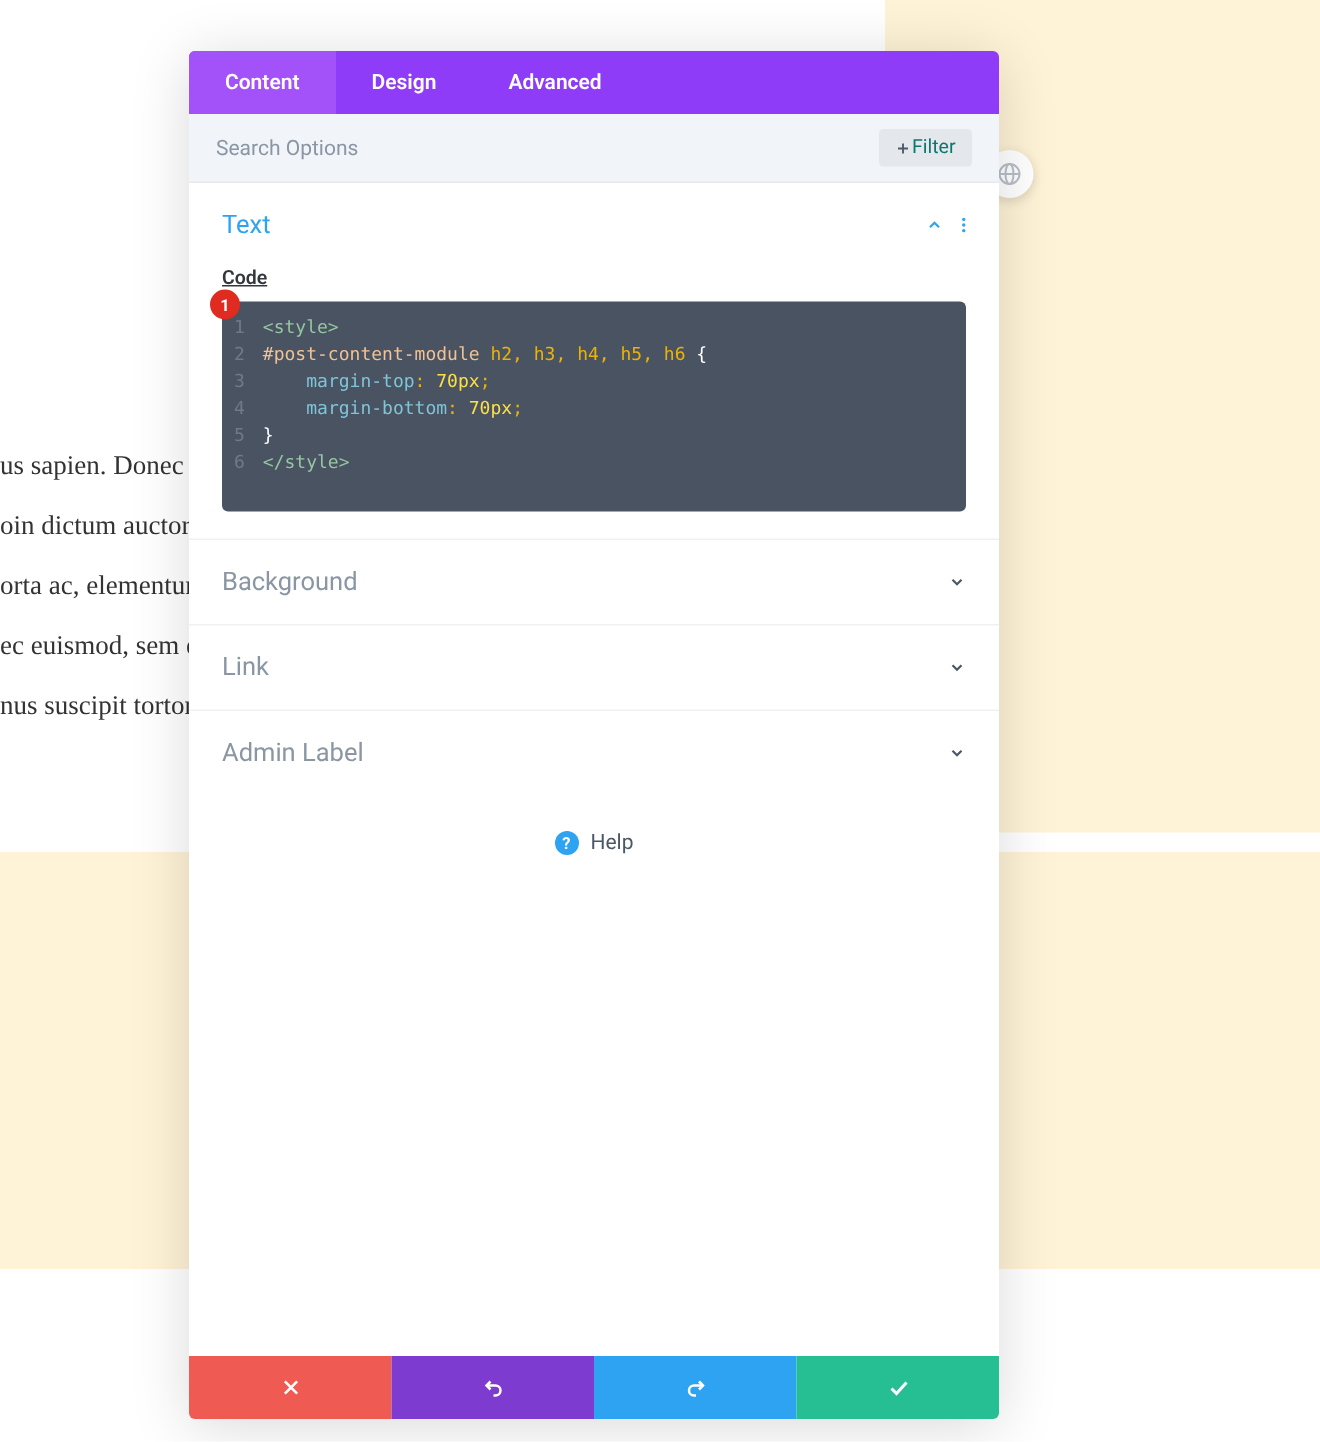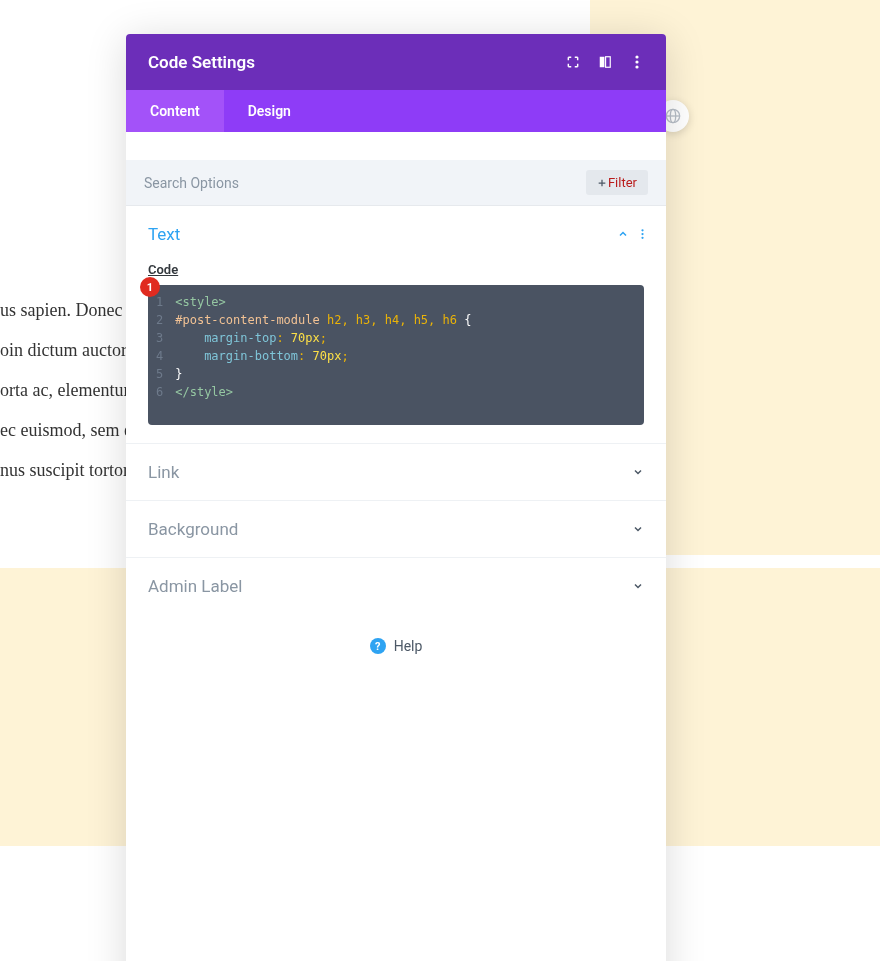--- a/index.html
+++ b/index.html
@@ -73,29 +73,28 @@
     cursor: pointer;
   }
   .tab.active { background: #a352f9; }
   .search-row {
     background: #f1f4f8;
     padding: 10px 18px;
     display: flex;
     align-items: center;
     justify-content: space-between;
     border-bottom: 1px solid #e6e9ed;
-    margin-top: 28px;
   }
   .search-placeholder { color: #8a96a3; font-size: 14px; }
   .filter-btn {
     background: #e4e8ed;
     border-radius: 3px;
     padding: 5px 11px;
     font-size: 13px;
-    color: #b91c1c;
+    color: #0f766e;
     display: flex;
     align-items: center;
     gap: 1px;
     cursor: pointer;
   }
   .panel-body { background: #fff; }
   .section-header {
     padding: 16px 22px 10px 22px;
     display: flex;
     align-items: center;
@@ -221,47 +220,25 @@
 <div class="globe-btn">
   <svg width="16" height="16" viewBox="0 0 24 24" fill="currentColor">
       <circle cx="12" cy="12" r="10" fill="none" stroke="currentColor" stroke-width="2"></circle>
       <ellipse cx="12" cy="12" rx="4" ry="10" fill="none" stroke="currentColor" stroke-width="2"></ellipse>
       <line x1="2" y1="12" x2="22" y2="12" stroke="currentColor" stroke-width="2"></line>
     </svg>
 </div>
 
 <div class="modal">
 
-  <div class="modal-header">
-    <div class="modal-title">Code Settings</div>
-    <div class="header-icons">
-      <span class="hicon">
-        <svg width="14" height="14" viewBox="0 0 24 24" fill="none" stroke="#fff" stroke-width="2.5">
-            <path d="M4 4h5M4 4v5M20 4h-5M20 4v5M4 20h5M4 20v-5M20 20h-5M20 20v-5"></path>
-          </svg>
-      </span>
-      <span class="hicon">
-        <svg width="14" height="14" viewBox="0 0 24 24" fill="#fff">
-            <rect x="3" y="3" width="8" height="18"></rect>
-            <rect x="13" y="3" width="8" height="18" fill="none" stroke="#fff" stroke-width="2"></rect>
-          </svg>
-      </span>
-      <span class="hicon">
-        <svg width="4" height="14" viewBox="0 0 4 14" fill="#fff">
-            <circle cx="2" cy="2" r="1.6"></circle>
-            <circle cx="2" cy="7" r="1.6"></circle>
-            <circle cx="2" cy="12" r="1.6"></circle>
-          </svg>
-      </span>
-    </div>
-  </div>
 
   <div class="tabs">
     <div class="tab active">Content</div>
     <div class="tab">Design</div>
+    <div class="tab">Advanced</div>
   </div>
 
   <div class="search-row">
     <span class="search-placeholder">Search Options</span>
     <span class="filter-btn">
       <svg width="10" height="10" viewBox="0 0 24 24" stroke="#4c5866" stroke-width="3">
           <line x1="12" y1="4" x2="12" y2="20"></line>
           <line x1="4" y1="12" x2="20" y2="12"></line>
         </svg>
       <span>Filter</span>
@@ -306,29 +283,29 @@
           <div><span class="tok-sel">#post-content-module </span><span class="tok-punc">h2, h3, h4, h5, h6 </span><span class="tok-white">{</span></div>
           <div>    <span class="tok-prop">margin-top</span><span class="tok-punc">: </span><span class="tok-val">70px</span><span class="tok-punc">;</span></div>
           <div>    <span class="tok-prop">margin-bottom</span><span class="tok-punc">: </span><span class="tok-val">70px</span><span class="tok-punc">;</span></div>
           <div><span class="tok-white">}</span></div>
           <div><span class="tok-tag">&lt;/style&gt;</span></div>
         </div>
       </div>
     </div>
 
     <div class="collapsed-row">
-      <span class="section-title">Link</span>
+      <span class="section-title">Background</span>
       <span class="chevron">
         <svg width="12" height="12" viewBox="0 0 24 24" fill="none" stroke="#4c5866" stroke-width="3">
             <polyline points="6 9 12 15 18 9"></polyline>
           </svg>
       </span>
     </div>
     <div class="collapsed-row">
-      <span class="section-title">Background</span>
+      <span class="section-title">Link</span>
       <span class="chevron">
         <svg width="12" height="12" viewBox="0 0 24 24" fill="none" stroke="#4c5866" stroke-width="3">
             <polyline points="6 9 12 15 18 9"></polyline>
           </svg>
       </span>
     </div>
     <div class="collapsed-row">
       <span class="section-title">Admin Label</span>
       <span class="chevron">
         <svg width="12" height="12" viewBox="0 0 24 24" fill="none" stroke="#4c5866" stroke-width="3">

